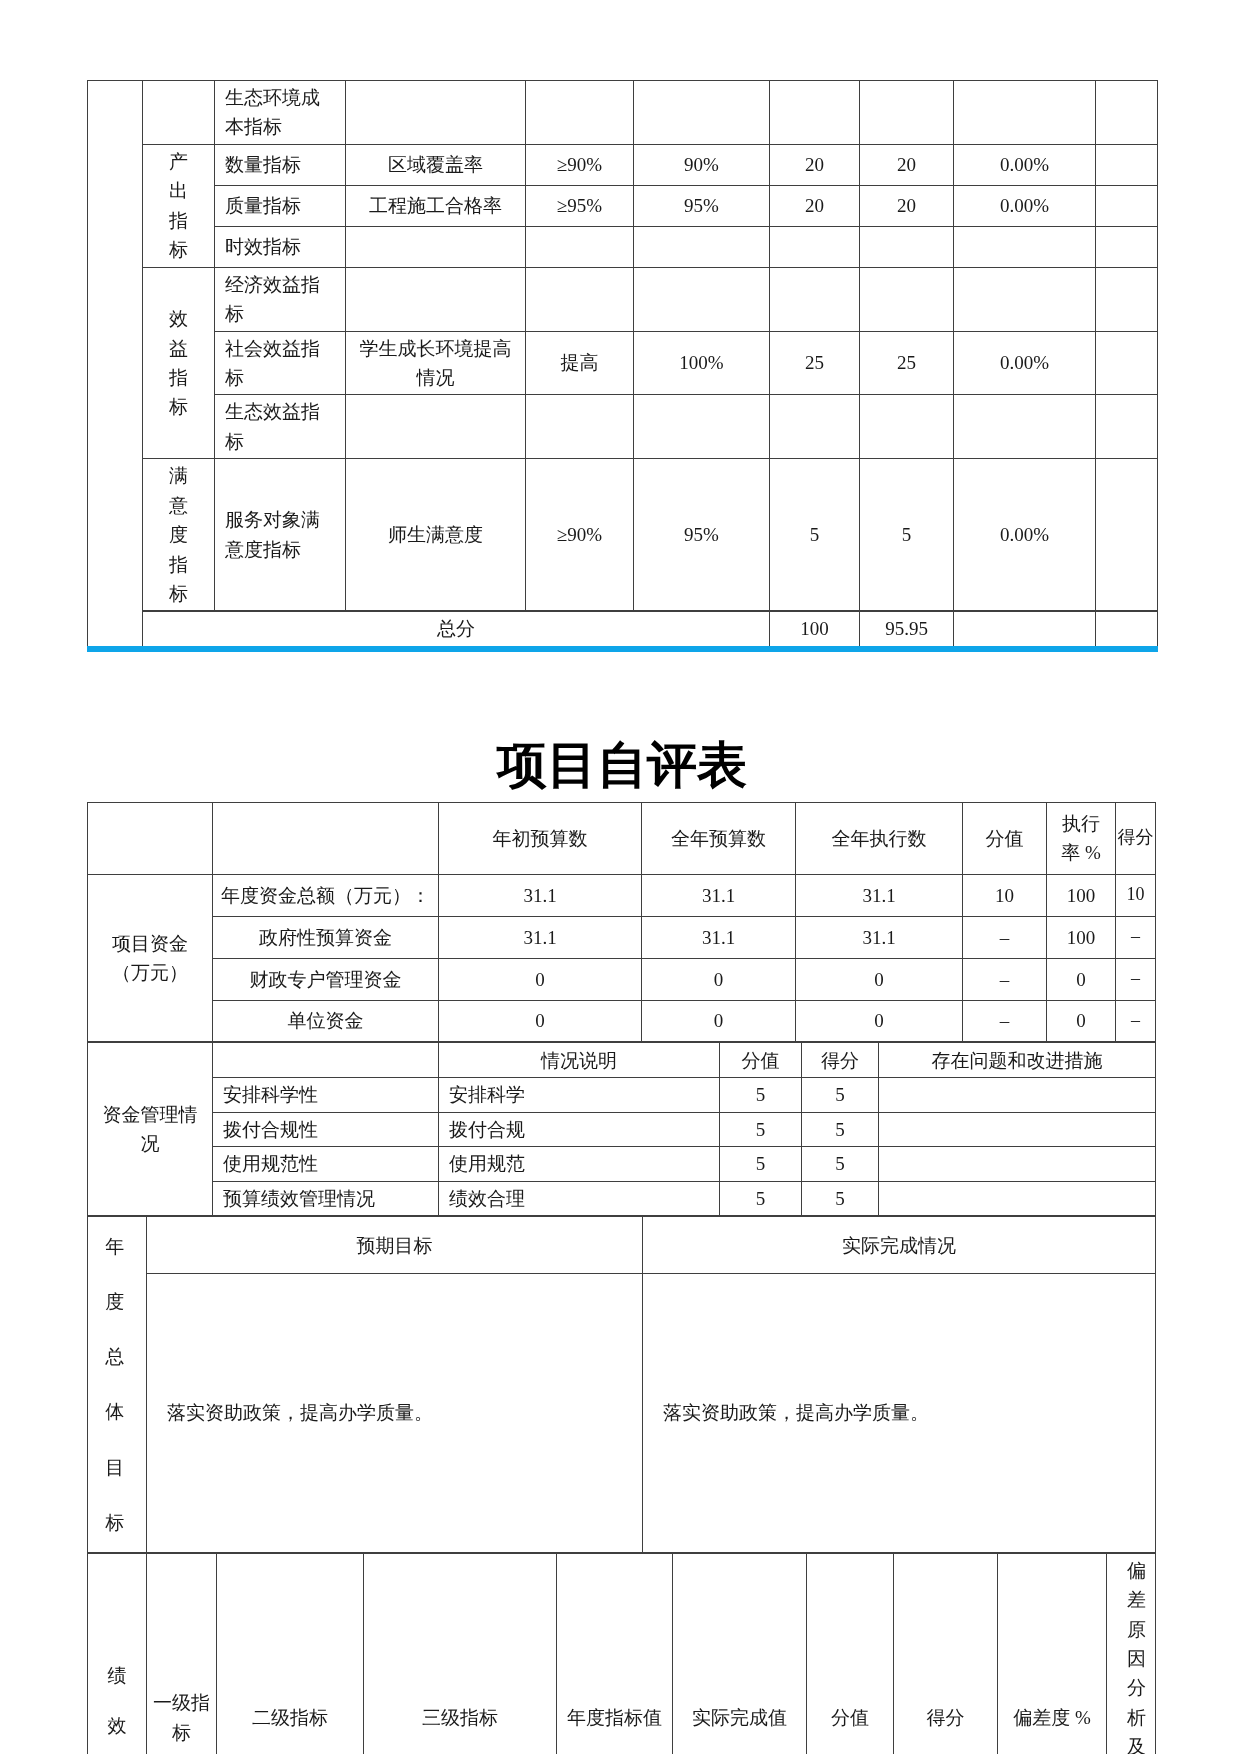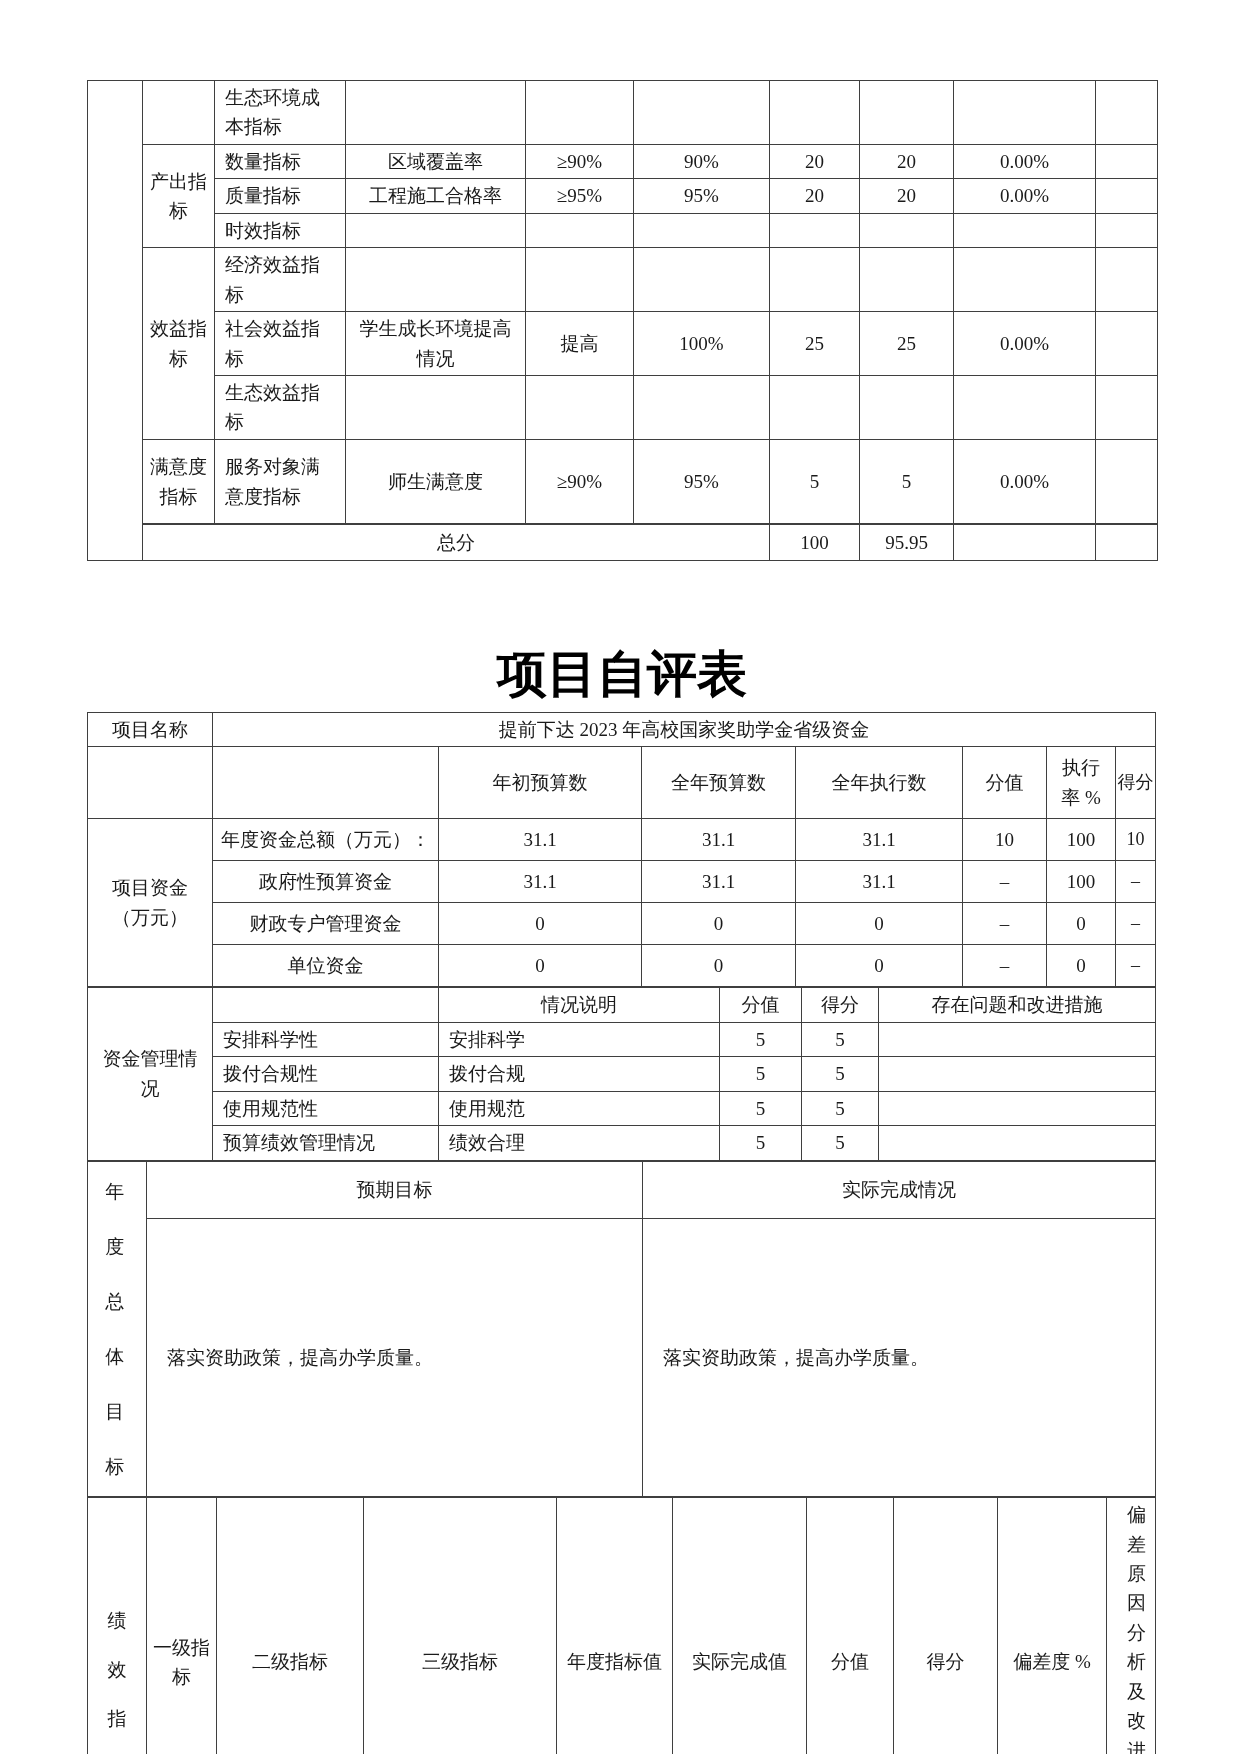--- a/index.html
+++ b/index.html
@@ -13,23 +13,23 @@
   td{
     border:1px solid #3f3f3f;
     font-size:19px;line-height:1.55;
     text-align:center;vertical-align:middle;
     padding:2px 6px;overflow:hidden;
     word-break:normal;
   }
   
   #t1{width:1070px;margin:80px 0 0 87px;}
   #t1 td.lbl{text-align:left;padding:2px 10px;}
-  #t1 td.grp{padding:2px 4px;}
+  #t1 td.grp{padding:2px 24px;}
   #t1 tr.total-row td{border-top-width:2px;margin-top:40px;}
-  #t1{border-bottom:1px solid #0ea5e9;}
+  #t1{border-bottom:6px solid #0ea5e9;}
   
   .doc-title{
     width:1070px;margin:90px 0 16px 87px;
     text-align:center;
     font-family:"Liberation Sans","DejaVu Sans",sans-serif;
     font-weight:bold;font-size:50px;line-height:46px;color:#000;
   }
   
   .t2wrap{width:1068px;margin:0 0 0 87px;}
   .t2wrap table{width:1068px;margin-top:-1px;}
@@ -164,24 +164,20 @@
   <div class="t2wrap">
 
     <table id="t2a">
       <colgroup>
           <col style="width:125px">
           <col style="width:429px">
           <col style="width:154px">
           <col style="width:360px">
         </colgroup>
       <tbody>
-          <tr style="height:33px">
-        <td>项目名称</td>
-        <td colspan="3">提前下达 2023 年高校国家奖助学金省级资金</td>
-      </tr>
     </tbody>
       </table>
 
     <table id="t2b">
       <colgroup>
         <col style="width:125px">
           <col style="width:226px">
           <col style="width:203px">
           <col style="width:154px">
         <col style="width:167px">

